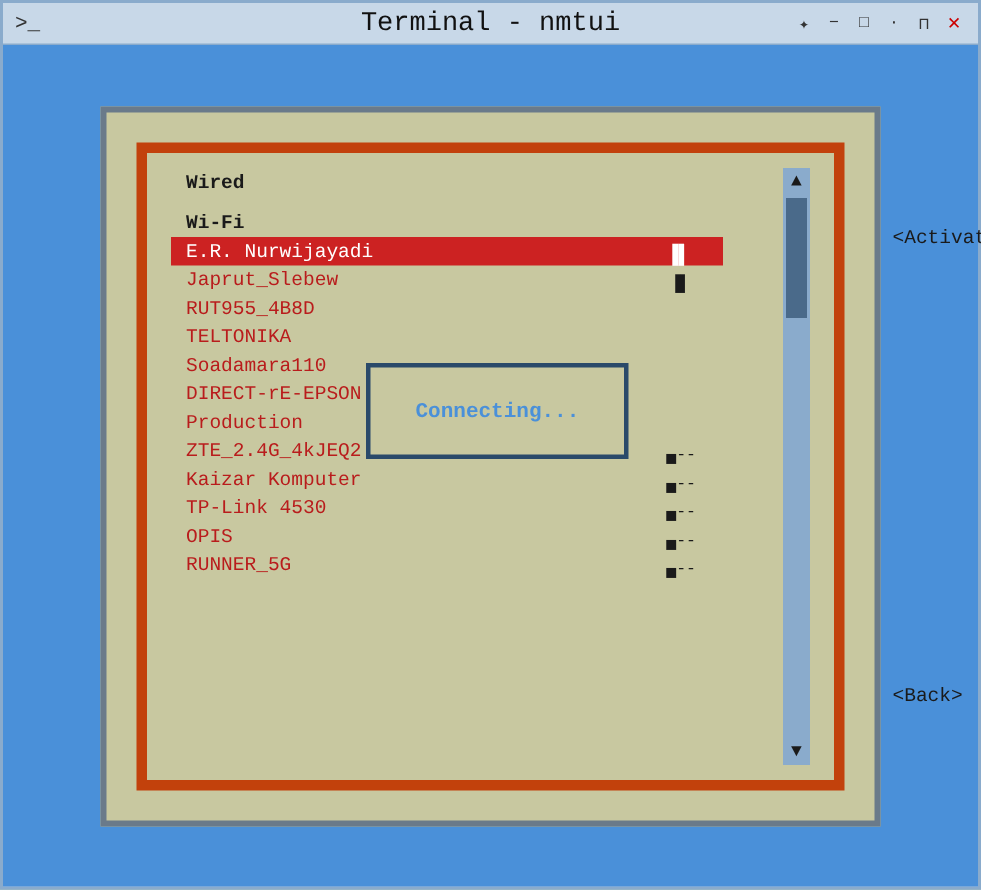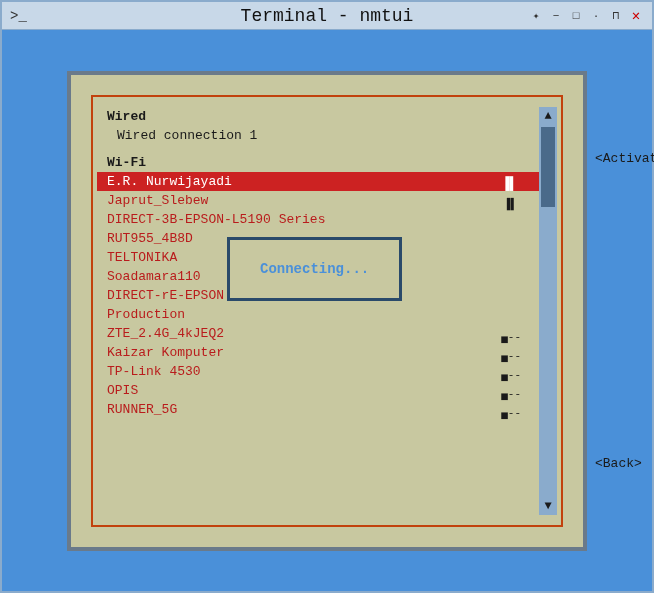--- a/index.html
+++ b/index.html
@@ -81,26 +81,27 @@
       border: 4px solid #6a7a8a;
       padding: 20px;
       width: 520px;
       min-height: 480px;
       position: relative;
       display: flex;
       flex-direction: column;
     }
 
     .nmtui-inner {
-      border: 2px solid #c2410c;
+      border: 7px solid #c2410c;
       background: #c8c8a0;
-      padding: 10px 4px;
+      padding: 10px 16px;
       flex: 1;
       position: relative;
       display: flex;
+      gap: 40px;
     }
 
     .network-list {
       flex: 1;
       overflow: hidden;
       position: relative;
     }
 
     .section-label {
       color: #1a1a1a;
@@ -215,39 +216,35 @@
       <span class="title-btn close">✕</span>
     </div>
   </div>
 
   <div class="window-body">
     <div class="nmtui-container">
       <div class="nmtui-inner">
         <div class="network-list">
 
           <div class="section-label">Wired</div>
-          <div class="network-item indent">Wired connection 1</div>
 
           <div class="spacer"></div>
 
           <div class="section-label">Wi-Fi</div>
 
           <div class="network-row selected">
             <span class="item-text">E.R. Nurwijayadi</span>
             <span style="position:absolute;right:22px;font-size:13px;color:#ffffff;">▐▌</span>
           </div>
 
           <div class="network-row">
             <span class="item-text">Japrut_Slebew</span>
             <span style="position:absolute;right:22px;font-size:11px;color:#1a1a1a;">▐▌</span>
           </div>
 
-          <div class="network-row">
-            <span class="item-text">DIRECT-3B-EPSON-L5190 Series</span>
-          </div>
 
           <div class="network-row">
             <span class="item-text">RUT955_4B8D</span>
           </div>
 
           <div class="network-row">
             <span class="item-text">TELTONIKA</span>
           </div>
 
 

